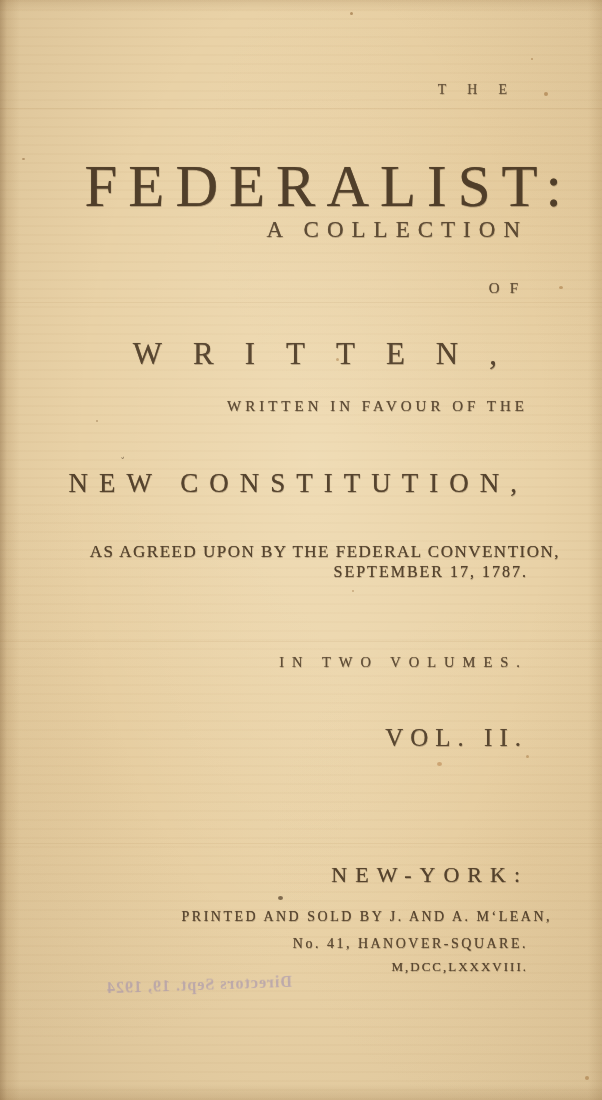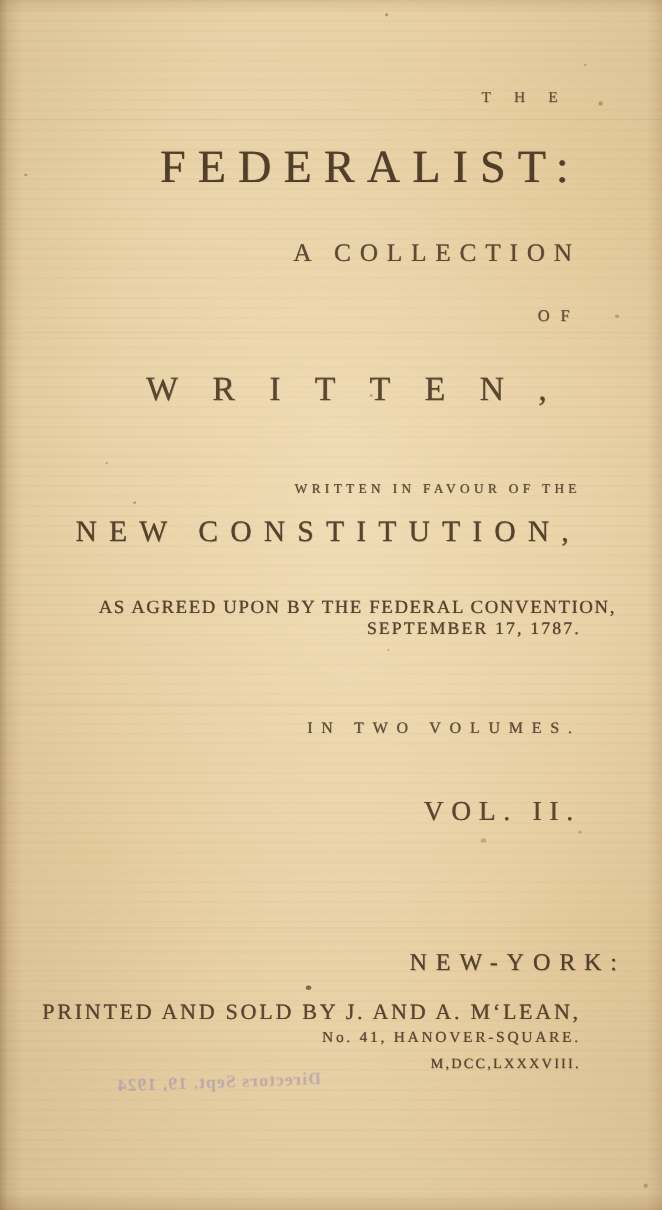--- a/index.html
+++ b/index.html
@@ -23,32 +23,32 @@
     color:#4f3b26;
   }
   .textcol{position:absolute;left:0;top:0;width:528px;}
   .line{
     position:absolute;left:0;width:100%;
     text-align:right;white-space:nowrap;
     color:rgba(66,49,30,0.92);
     text-shadow:0 0 0.7px rgba(72,54,34,0.75), 0.5px 0.5px 0.6px rgba(72,54,34,0.30);
   }
   .l-half-title   {top:82px;  font-size:14px; letter-spacing:21px; opacity:.78;}
-  .l-title        {top:128px; font-size:42px; letter-spacing:11px; opacity:.92;}
+  .l-title        {top:152px; font-size:59px; letter-spacing:11px; opacity:.92;margin-left:45px;}
   .l-collection   {top:217px; font-size:23px; letter-spacing:8px;  opacity:.85;}
   .l-of           {top:280px; font-size:15px; letter-spacing:10px; opacity:.82;}
   .l-essays       {top:336px; font-size:31px; letter-spacing:31px; opacity:.88;}
-  .l-written      {top:437px; font-size:12px; letter-spacing:4px; opacity:.85;}
+  .l-written      {top:398px; font-size:15px; letter-spacing:4px; opacity:.85;}
   .l-constitution {top:468px; font-size:27px; letter-spacing:11px; opacity:.90;}
   .l-convention1  {top:542px; font-size:17px; letter-spacing:1.5px; opacity:.90;margin-left:32px;}
   .l-convention2  {top:563px; font-size:16px; letter-spacing:2px;  opacity:.90;}
   .l-volumes      {top:642px; font-size:14.5px; letter-spacing:8px; opacity:.84;margin-top:12px;}
   .l-volnum       {top:724px; font-size:25px; letter-spacing:7px;  opacity:.88;}
-  .l-city         {top:862px; font-size:22px; letter-spacing:8px;  opacity:.90;padding-left:41px;}
-  .l-publisher    {top:909px; font-size:20px; letter-spacing:2.5px; opacity:.88;}
+  .l-city         {top:862px; font-size:22px; letter-spacing:8px;  opacity:.90;}
+  .l-publisher    {top:909px; font-size:14px; letter-spacing:2.5px; opacity:.88;padding-left:24px;}
   .l-address      {top:936px; font-size:14px; letter-spacing:2.5px; opacity:.86;}
   .l-year         {top:959px; font-size:13px; letter-spacing:2px;  opacity:.88;}
   .stamp{
     position:absolute;left:80px;top:976px;width:238px;
     text-align:center;white-space:nowrap;
     transform:scaleX(-1) rotate(2deg);
     font-size:16px;letter-spacing:1px;font-weight:bold;
     color:rgba(134,120,180,0.42);
     filter:blur(0.7px);
     text-shadow:none;

